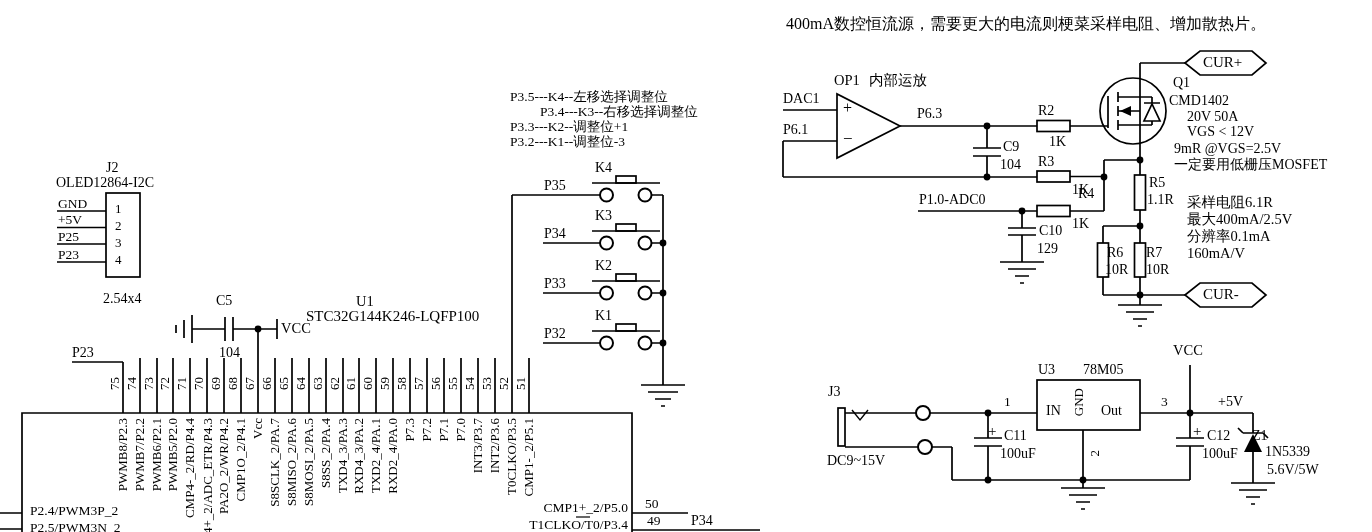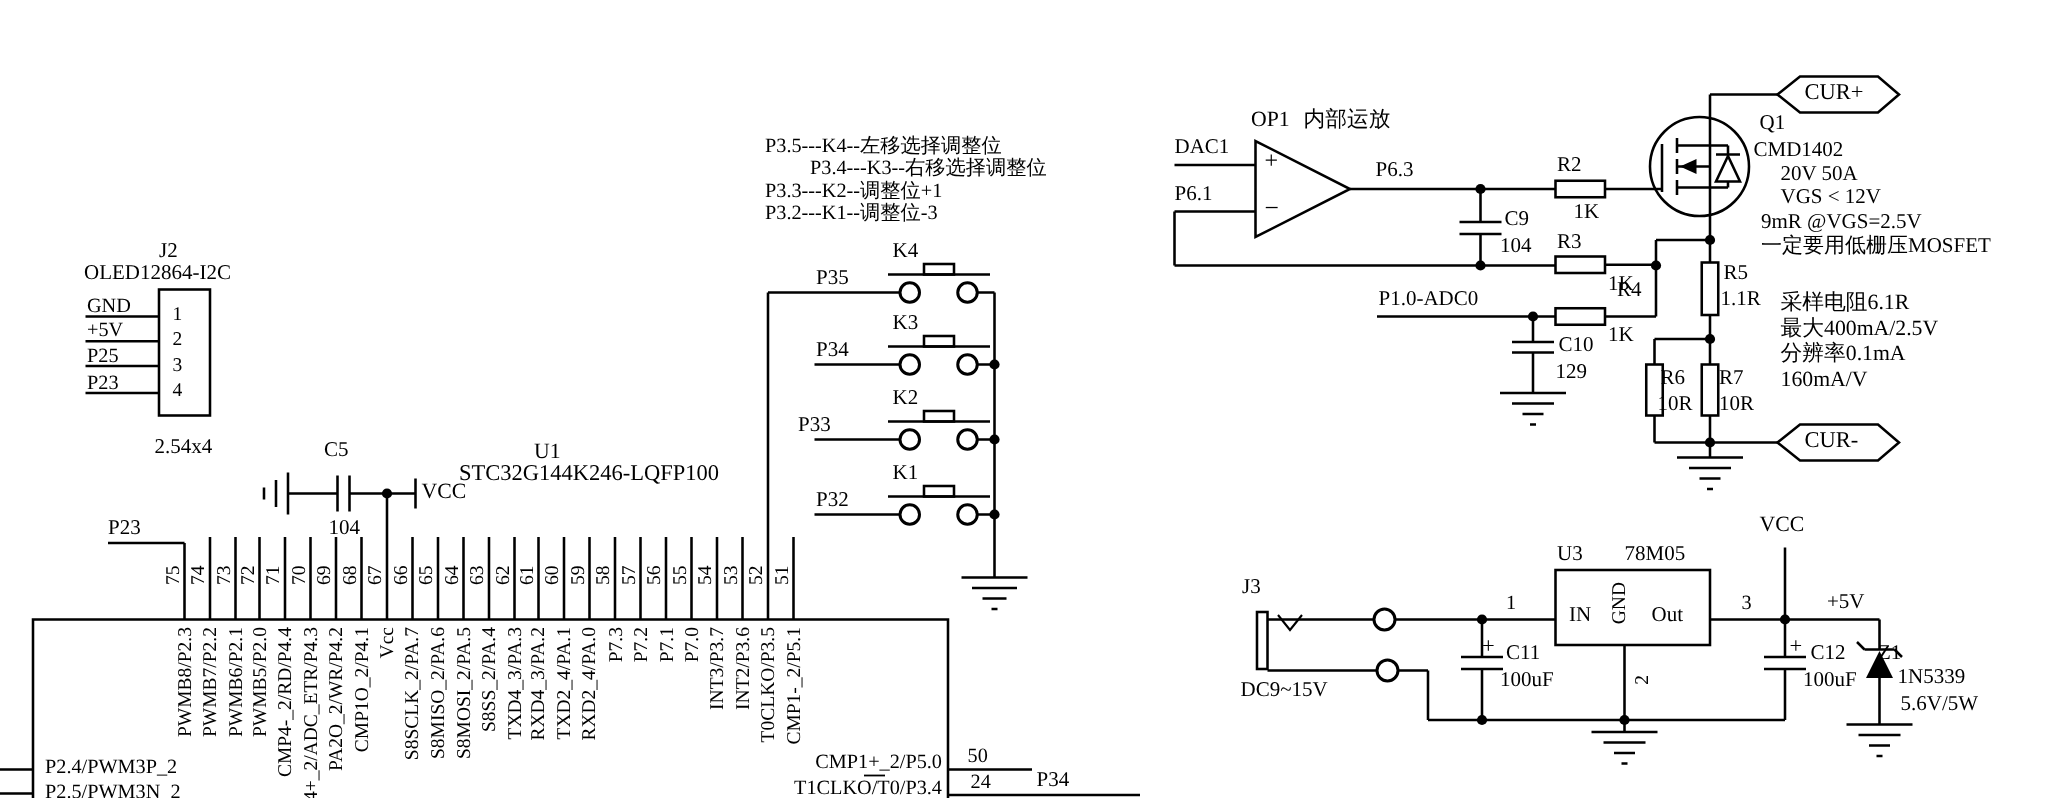--- a/index.html
+++ b/index.html
@@ -116,20 +116,21 @@
         <circle cx="645" cy="243" r="6.5"></circle>
       <circle cx="606.5" cy="293" r="6.5"></circle>
         <circle cx="645" cy="293" r="6.5"></circle>
       <circle cx="606.5" cy="343" r="6.5"></circle>
         <circle cx="645" cy="343" r="6.5"></circle>
       <circle cx="923" cy="413" r="7"></circle>
         <circle cx="925" cy="447" r="7"></circle>
     </g>
   </svg>
 
+  <span class="t f16" style="left:786px;top:16px">400mA数控恒流源，需要更大的电流则梗菜采样电阻、增加散热片。</span>
 
   <span class="t f135" style="left:510px;top:90px">P3.5---K4--左移选择调整位</span>
   <span class="t f135" style="left:540px;top:105px">P3.4---K3--右移选择调整位</span>
   <span class="t f135" style="left:510px;top:120px">P3.3---K2--调整位+1</span>
   <span class="t f135" style="left:510px;top:135px">P3.2---K1--调整位-3</span>
 
   <span class="t" style="left:106px;top:161px">J2</span>
   <span class="t" style="left:56px;top:176px">OLED12864-I2C</span>
   <span class="t f135" style="left:58px;top:197px">GND</span>
   <span class="t f135" style="left:58px;top:213px">+5V</span>
@@ -196,33 +197,33 @@
   <span class="vlabel" style="right:952px;top:418px">P7.2</span>
   <span class="vlabel" style="right:935px;top:418px">P7.1</span>
   <span class="vlabel" style="right:918px;top:418px">P7.0</span>
   <span class="vlabel" style="right:901px;top:418px">INT3/P3.7</span>
   <span class="vlabel" style="right:884px;top:418px">INT2/P3.6</span>
   <span class="vlabel" style="right:867px;top:418px">T0CLKO/P3.5</span>
   <span class="vlabel" style="right:850px;top:418px">CMP1-_2/P5.1</span>
 
   <span class="t f135" style="left:645px;top:497px">50</span>
   <span class="t f135 ralign" style="right:744px;top:501px">CMP1+_2/P5.0</span>
-  <span class="t f135" style="left:647px;top:514px">24</span>
+  <span class="t f135" style="left:647px;top:514px">49</span>
   <span class="t f135 ralign" style="right:744px;top:518px">T1CLKO/T0/P3.4</span>
   <span class="t" style="left:691px;top:514px">P34</span>
   <span class="t f135" style="left:30px;top:504px">P2.4/PWM3P_2</span>
   <span class="t f135" style="left:30px;top:521px">P2.5/PWM3N_2</span>
 
   <span class="t" style="left:595px;top:161px">K4</span>
   <span class="t" style="left:595px;top:209px">K3</span>
   <span class="t" style="left:595px;top:259px">K2</span>
   <span class="t" style="left:595px;top:309px">K1</span>
   <span class="t" style="left:544px;top:179px">P35</span>
   <span class="t" style="left:544px;top:227px">P34</span>
-  <span class="t" style="left:532px;top:277px">P33</span>
+  <span class="t" style="left:544px;top:277px">P33</span>
   <span class="t" style="left:544px;top:327px">P32</span>
 
   <span class="t f145" style="left:834px;top:73px">OP1</span>
   <span class="t f145" style="left:869px;top:73px">内部运放</span>
   <span class="t f16" style="left:843px;top:100px">+</span>
   <span class="t f17" style="left:843px;top:130px">−</span>
   <span class="t" style="left:783px;top:92px">DAC1</span>
   <span class="t" style="left:783px;top:123px">P6.1</span>
   <span class="t" style="left:917px;top:107px">P6.3</span>
   <span class="t" style="left:919px;top:193px">P1.0-ADC0</span>

